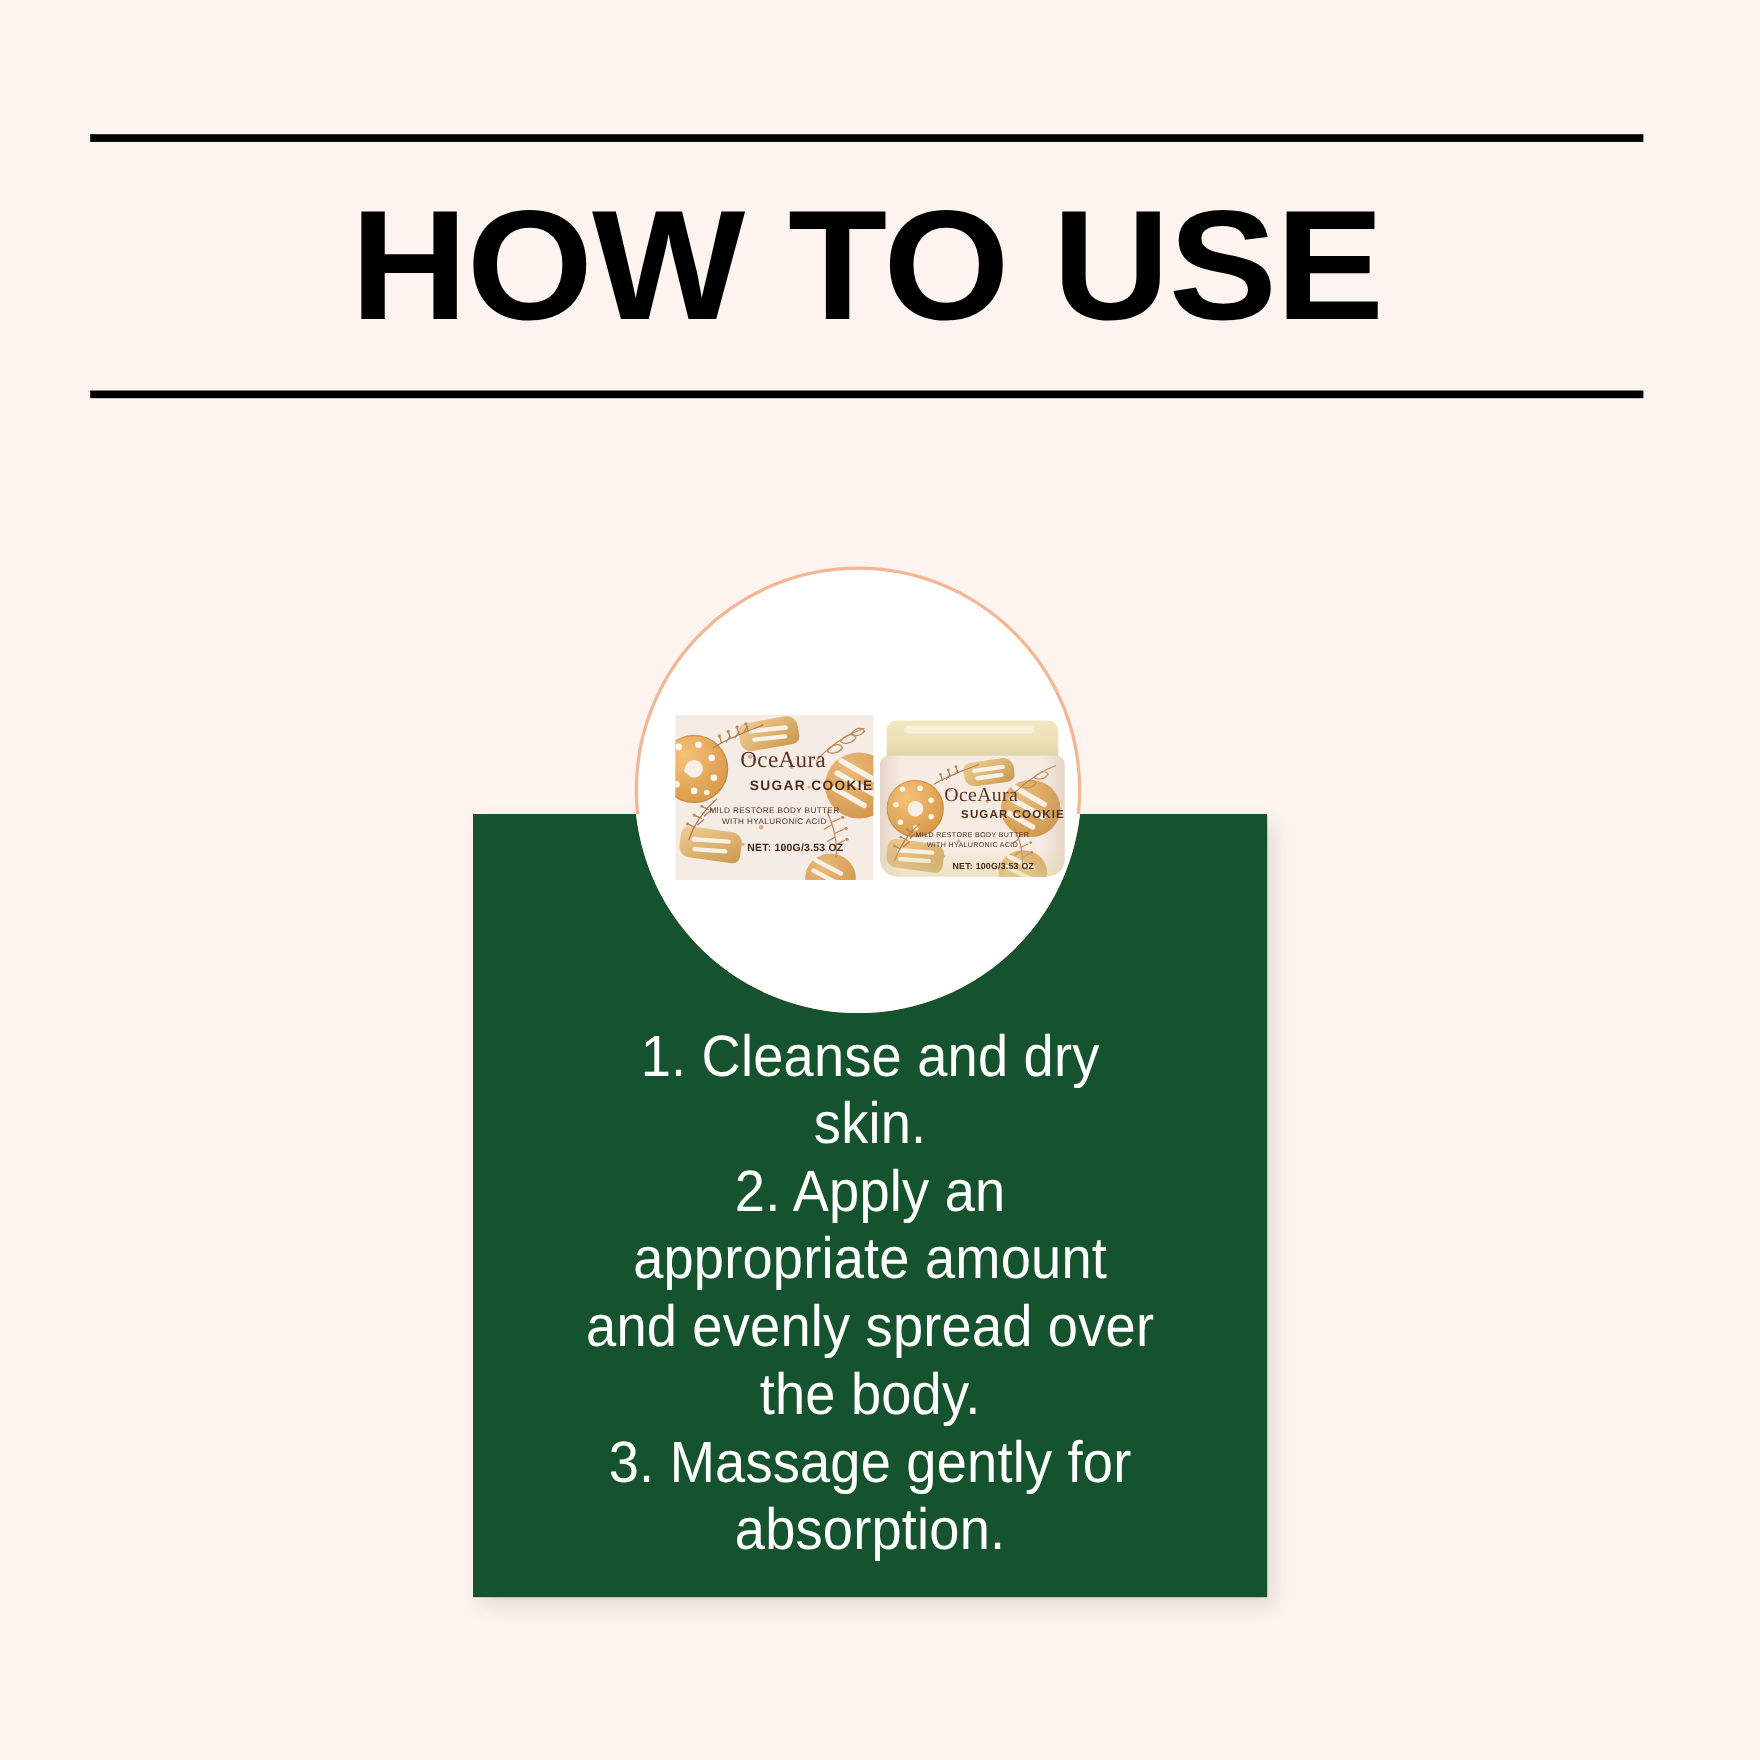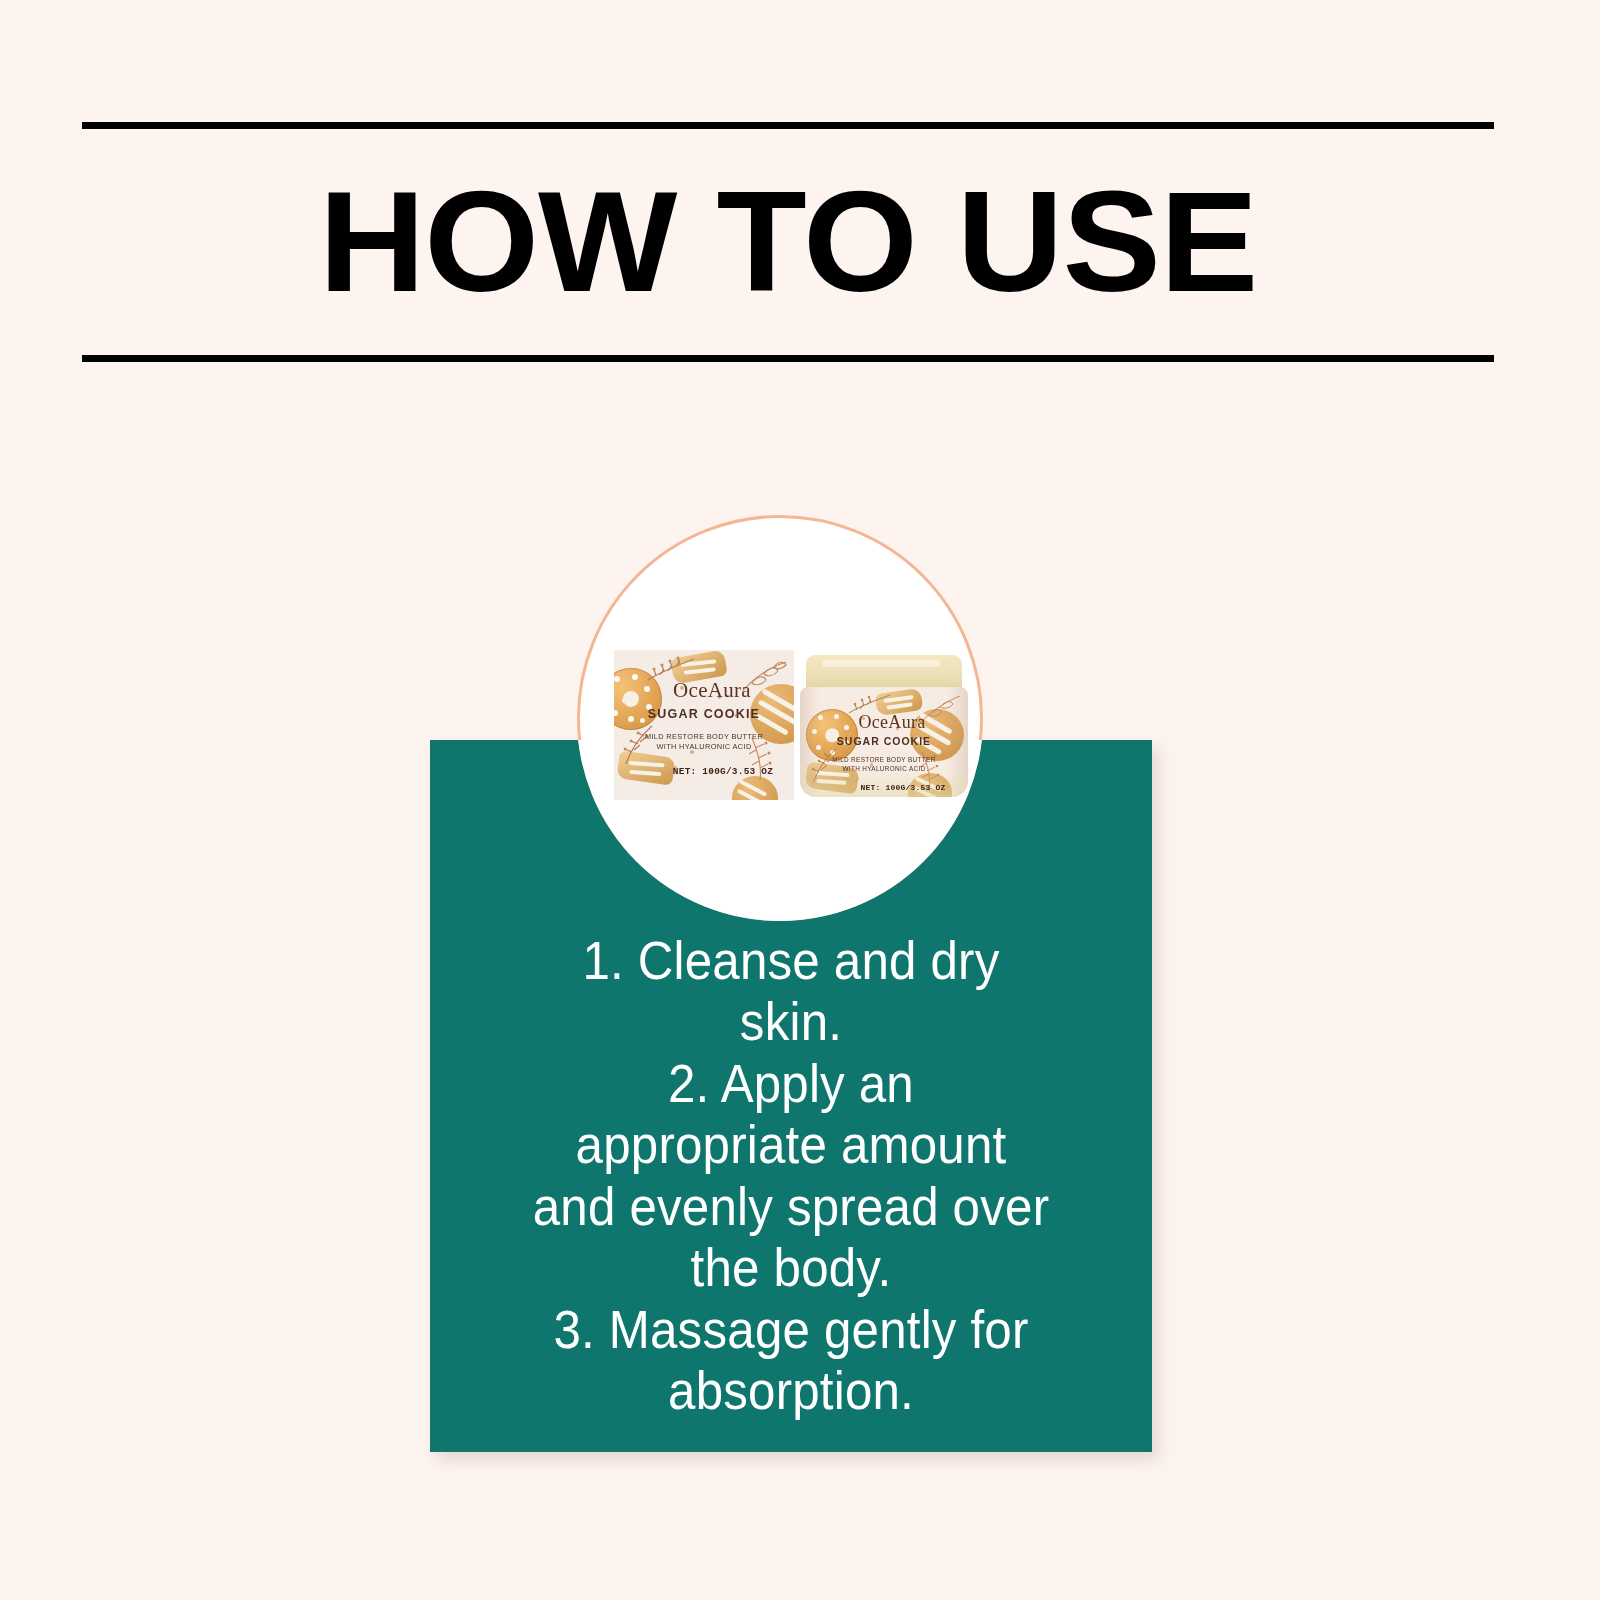--- a/index.html
+++ b/index.html
@@ -51,21 +51,21 @@
     transform: translateY(-50%) scaleX(1.04);
   }
 
   
   .peach-panel {
     position: absolute;
     left: 430px;
     top: 740px;
     width: 722px;
     height: 712px;
-    background: #0f766e;
+    background: #14532d;
     box-shadow: 6px 8px 16px rgba(120, 90, 75, 0.18);
   }
 
   .steps {
     position: absolute;
     left: 0;
     right: 0;
     top: 190px;
     text-align: center;
     color: #ffffff;
@@ -147,32 +147,33 @@
     margin-left: 16px;
   }
   .flavor {
     font-family: "Liberation Sans", sans-serif;
     font-size: 12.5px;
     font-weight: 600;
     color: #4d2e20;
     letter-spacing: 1.2px;
     margin-top: 7px;
     line-height: 1;
+    text-align: right;
   }
   .desc {
     font-family: "Liberation Sans", sans-serif;
     font-size: 7.4px;
     font-weight: normal;
     color: #4d2e20;
     letter-spacing: 0.35px;
     line-height: 1.45;
     margin-top: 11px;
   }
   .net {
-    font-family: Liberation Mono, monospace;
+    font-family: Liberation Sans, sans-serif;
     font-size: 9.5px;
     font-weight: bold;
     color: #3f2418;
     letter-spacing: 0.2px;
     margin-top: 14px;
     line-height: 1;
     padding-left: 38px;
   }
 
   

